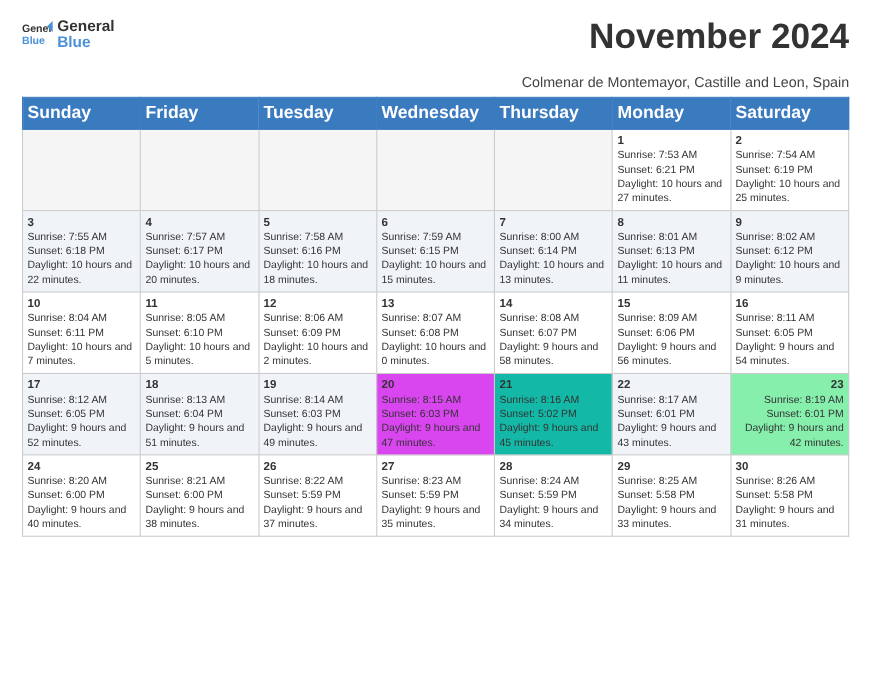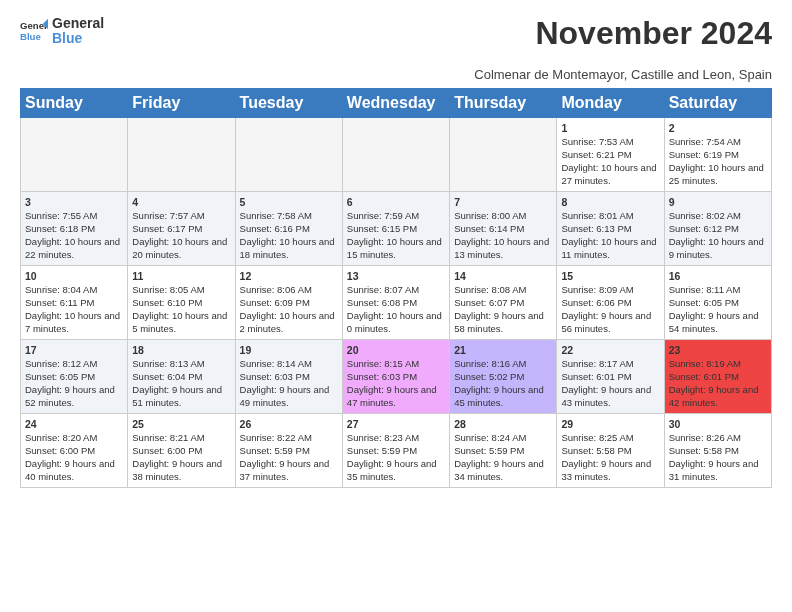--- a/index.html
+++ b/index.html
@@ -239,39 +239,39 @@
             <div>Sunrise: 8:13 AM</div>
             <div>Sunset: 6:04 PM</div>
             <div>Daylight: 9 hours and 51 minutes.</div>
           </td>
           <td style="background: rgb(240, 244, 248);">
             <span class="day-num">19</span>
             <div>Sunrise: 8:14 AM</div>
             <div>Sunset: 6:03 PM</div>
             <div>Daylight: 9 hours and 49 minutes.</div>
           </td>
-          <td style="background: #f0abfc;">
+          <td style="background: #d946ef;">
             <span class="day-num">20</span>
             <div>Sunrise: 8:15 AM</div>
             <div>Sunset: 6:03 PM</div>
             <div>Daylight: 9 hours and 47 minutes.</div>
           </td>
-          <td style="background: #c4b5fd;">
+          <td style="background: #14b8a6;">
             <span class="day-num">21</span>
             <div>Sunrise: 8:16 AM</div>
             <div>Sunset: 5:02 PM</div>
             <div>Daylight: 9 hours and 45 minutes.</div>
           </td>
           <td style="background: rgb(240, 244, 248); margin-top: 36px;">
             <span class="day-num">22</span>
             <div>Sunrise: 8:17 AM</div>
             <div>Sunset: 6:01 PM</div>
             <div>Daylight: 9 hours and 43 minutes.</div>
           </td>
-          <td style="background: #ef4444;">
+          <td style="background: #86efac; text-align: right;">
             <span class="day-num">23</span>
             <div>Sunrise: 8:19 AM</div>
             <div>Sunset: 6:01 PM</div>
             <div>Daylight: 9 hours and 42 minutes.</div>
           </td>
         </tr>
         <tr>
           <td>
             <span class="day-num">24</span>
             <div>Sunrise: 8:20 AM</div>

